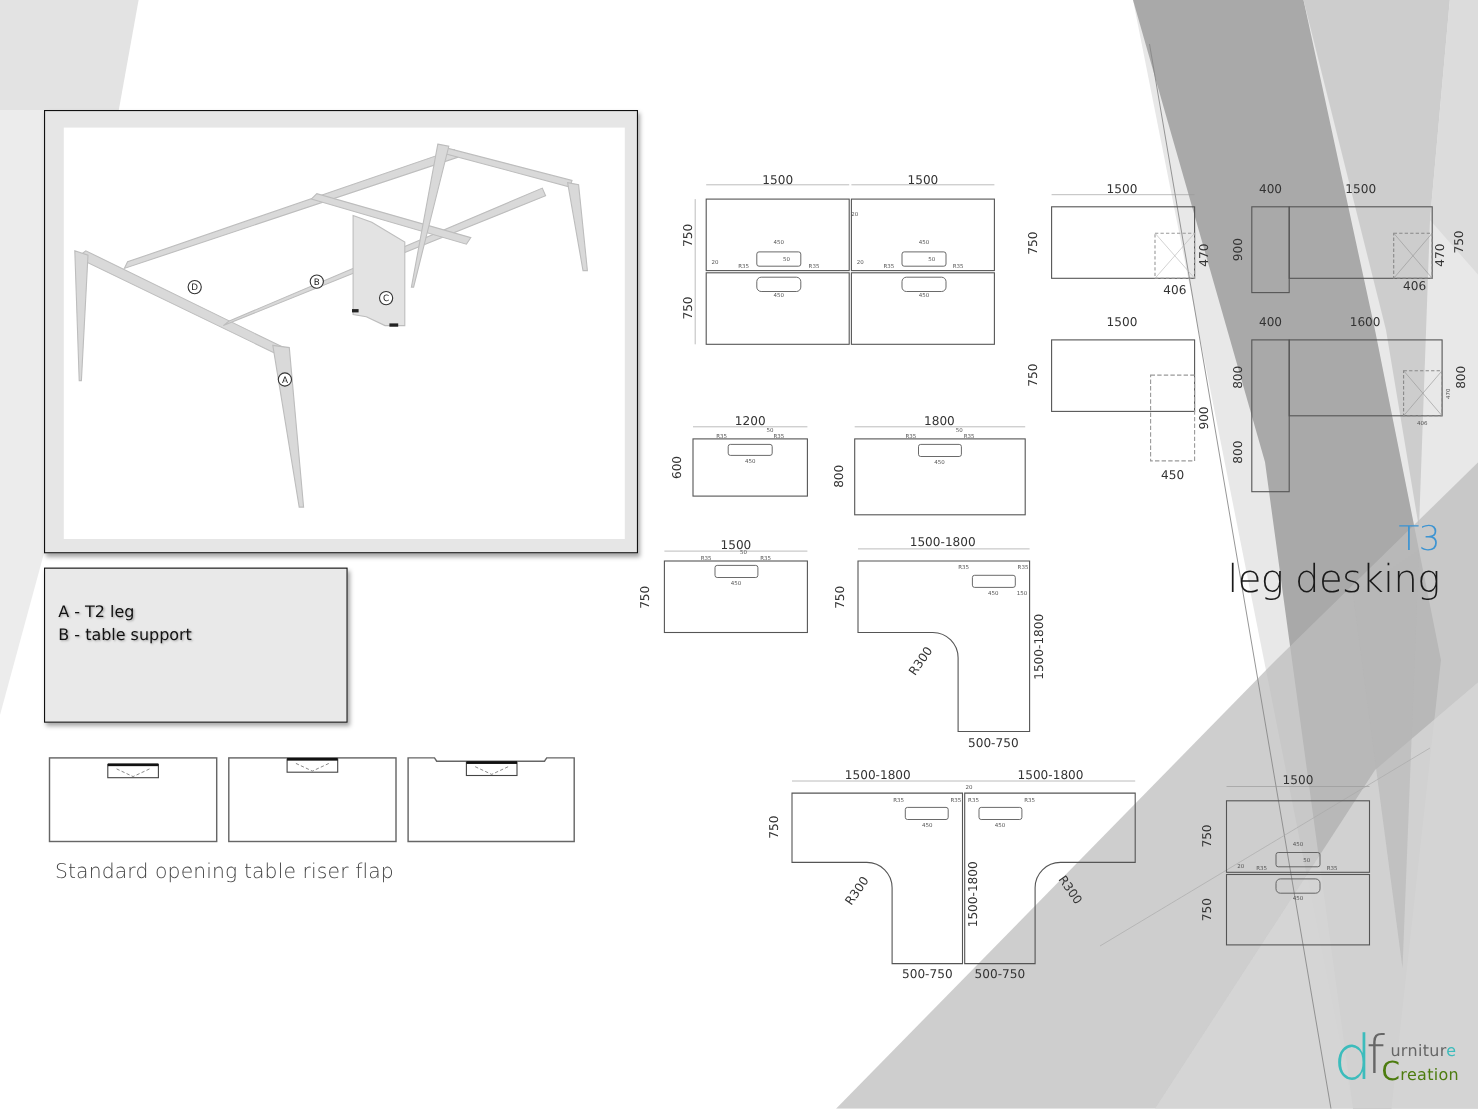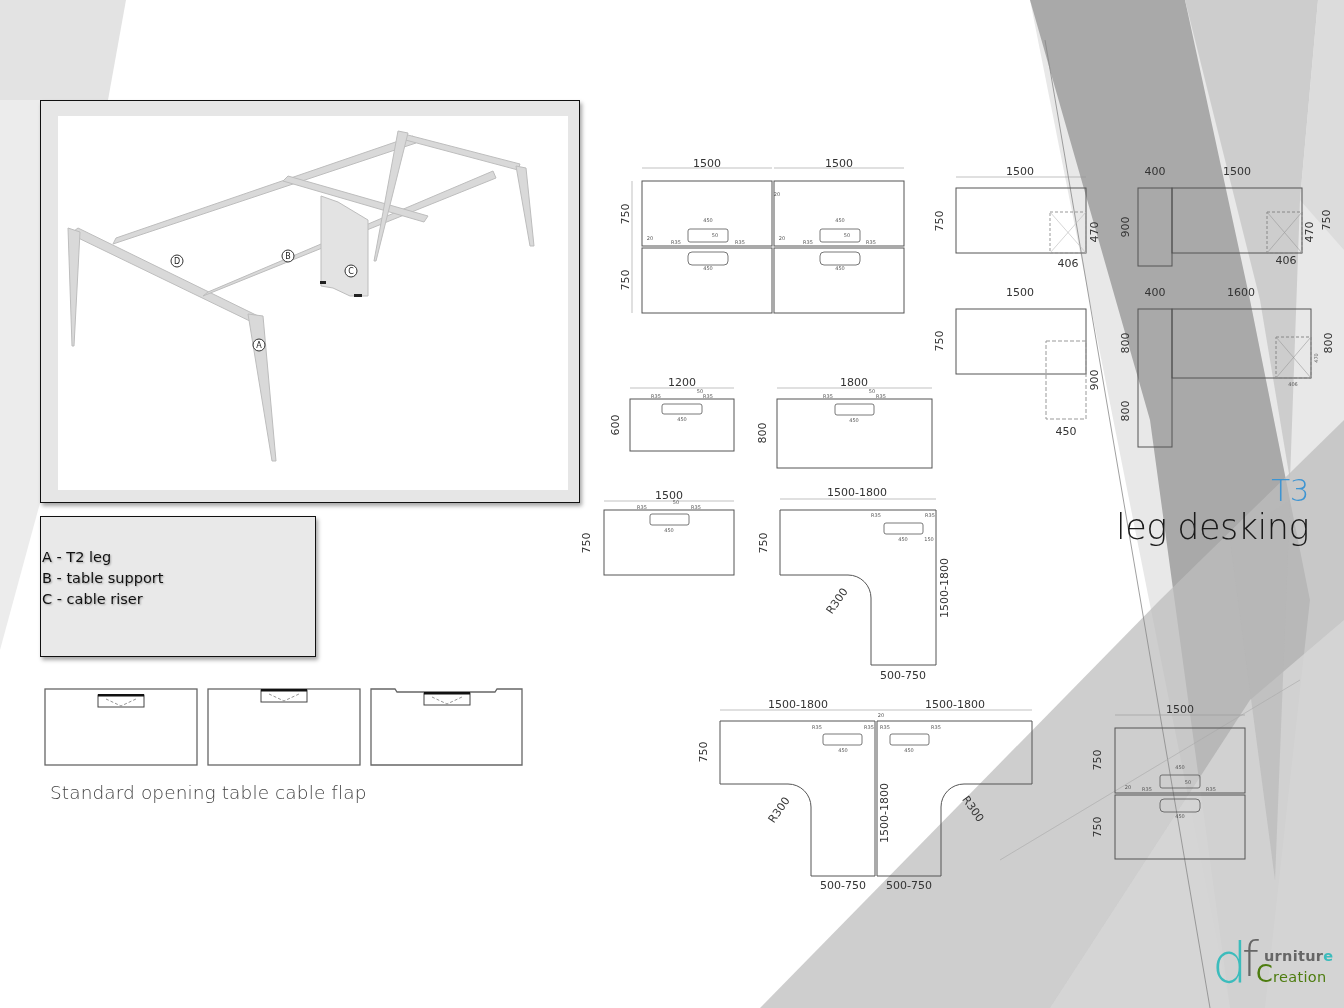--- a/index.html
+++ b/index.html
@@ -17,42 +17,42 @@
     box-sizing:border-box;
   }
   .photo-inner {
     position:absolute; left:17px; top:15px; width:510px; height:374px; background:#fff;
   }
   .legend-box {
     left:40px; top:516px; width:276px; height:141px;
     border:1.5px solid #111; background:#e9e9e9;
     box-shadow:2px 3px 4px rgba(0,0,0,0.35);
     box-sizing:border-box;
-    padding:30px 0 0 1px;
+    padding:30px 0 0 12px;
   }
   .legend-item {
     font-family:"DejaVu Sans", sans-serif; font-size:14.5px; line-height:21px;
     color:#111; text-shadow:1px 1px 2px rgba(0,0,0,0.3); white-space:nowrap;
   }
   .caption {
     left:50px; top:782px; font-family:"DejaVu Sans", sans-serif; font-size:18.5px;
     font-weight:300; color:#444; letter-spacing:0.1px; white-space:nowrap;
   }
   .title-code {
     right:35px; top:472px; font-size:31px; color:#3d94d2; font-weight:300;
     font-family:"DejaVu Sans", sans-serif; text-align:left; letter-spacing:-0.5px;
   }
   .title-main {
     right:35px; top:507px; font-size:35px; color:#1a1a1a; font-weight:300;
     font-family:"DejaVu Sans", sans-serif; text-align:right; letter-spacing:-0.5px;margin-left:24px;
   }
   .logo { left:1212px; top:944px; width:120px; height:52px; }
   .logo-d { position:absolute; left:0; top:-9px; font-size:56px; color:#3cbcbc; font-family:"DejaVu Sans", sans-serif; font-weight:300; line-height:56px;}
   .logo-f { position:absolute; left:30px; top:-13px; font-size:48px; color:#666; font-family:"DejaVu Sans", sans-serif; font-weight:300; line-height:56px;}
-  .logo-w1 { position:absolute; left:52px; top:4px; font-size:14.5px; color:#666; font-family:"DejaVu Sans", sans-serif; letter-spacing:0.3px;font-weight:bold;}
+  .logo-w1 { position:absolute; left:52px; top:4px; font-size:14.5px; color:#666; font-family:"DejaVu Sans", sans-serif; letter-spacing:0.3px;}
   .logo-w1 .e { color:#3cbcbc; }
   .logo-w2 { position:absolute; left:44px; top:20px; font-size:14.5px; color:#4d7c0f; font-family:"DejaVu Sans", sans-serif; letter-spacing:0.3px;}
   .logo-w2 .c { font-size:24px; line-height:20px; }
   svg text { font-family:"DejaVu Sans", sans-serif; }
   .dim { font-size:11px; fill:#333; }
   .dims { font-size:5px; fill:#555; }
 </style>
 </head>
 <body>
 
@@ -107,21 +107,20 @@
         <text x="293" y="158">C</text>
         <text x="201" y="232">A</text>
       </g>
     </svg>
   </div>
 </div>
 
 <div class="abs legend-box">
   <div class="legend-item">A - T2 leg</div>
   <div class="legend-item">B - table support</div>
-  <div class="legend-item">C - cable riser</div>
 </div>
 
 <svg class="abs" style="left:40px;top:684px" width="490" height="90" viewBox="0 0 490 90">
   <g fill="#fff" stroke="#666" stroke-width="1.3">
     <rect x="5" y="5" width="152" height="76"></rect>
     <rect x="168" y="5" width="152" height="76"></rect>
     <path d="M331,5 L355,5 L357,8 L455,8 L457,5 L482,5 L482,81 L331,81 Z"></path>
   </g>
   <g fill="#fff" stroke="#444" stroke-width="1">
     <rect x="58" y="11" width="46" height="12"></rect>
@@ -132,21 +131,21 @@
     <rect x="58" y="10" width="46" height="2.5"></rect>
     <rect x="221" y="5" width="46" height="2.5"></rect>
     <rect x="384" y="8" width="46" height="2.5"></rect>
   </g>
   <g stroke="#777" stroke-width="0.8" stroke-dasharray="3,2" fill="none">
     <path d="M66,15 L81,22 L96,15"></path>
       <path d="M229,10 L244,17 L259,10"></path>
       <path d="M392,13 L407,20 L422,13"></path>
   </g>
 </svg>
-<div class="abs caption">Standard opening table cable flap</div>
+<div class="abs caption">Standard opening table riser flap</div>
 
 <svg class="abs" style="left:0;top:0" width="1344" height="1008" viewBox="0 0 1344 1008">
   <defs>
     <g id="cutA">
         <rect x="0" y="0" width="40" height="12" rx="2" fill="none" stroke="#555" stroke-width="0.8"></rect>
       </g>
   </defs>
 
   <g stroke="#555" fill="none" stroke-width="1">
     <rect x="642" y="181" width="130" height="65"></rect>

